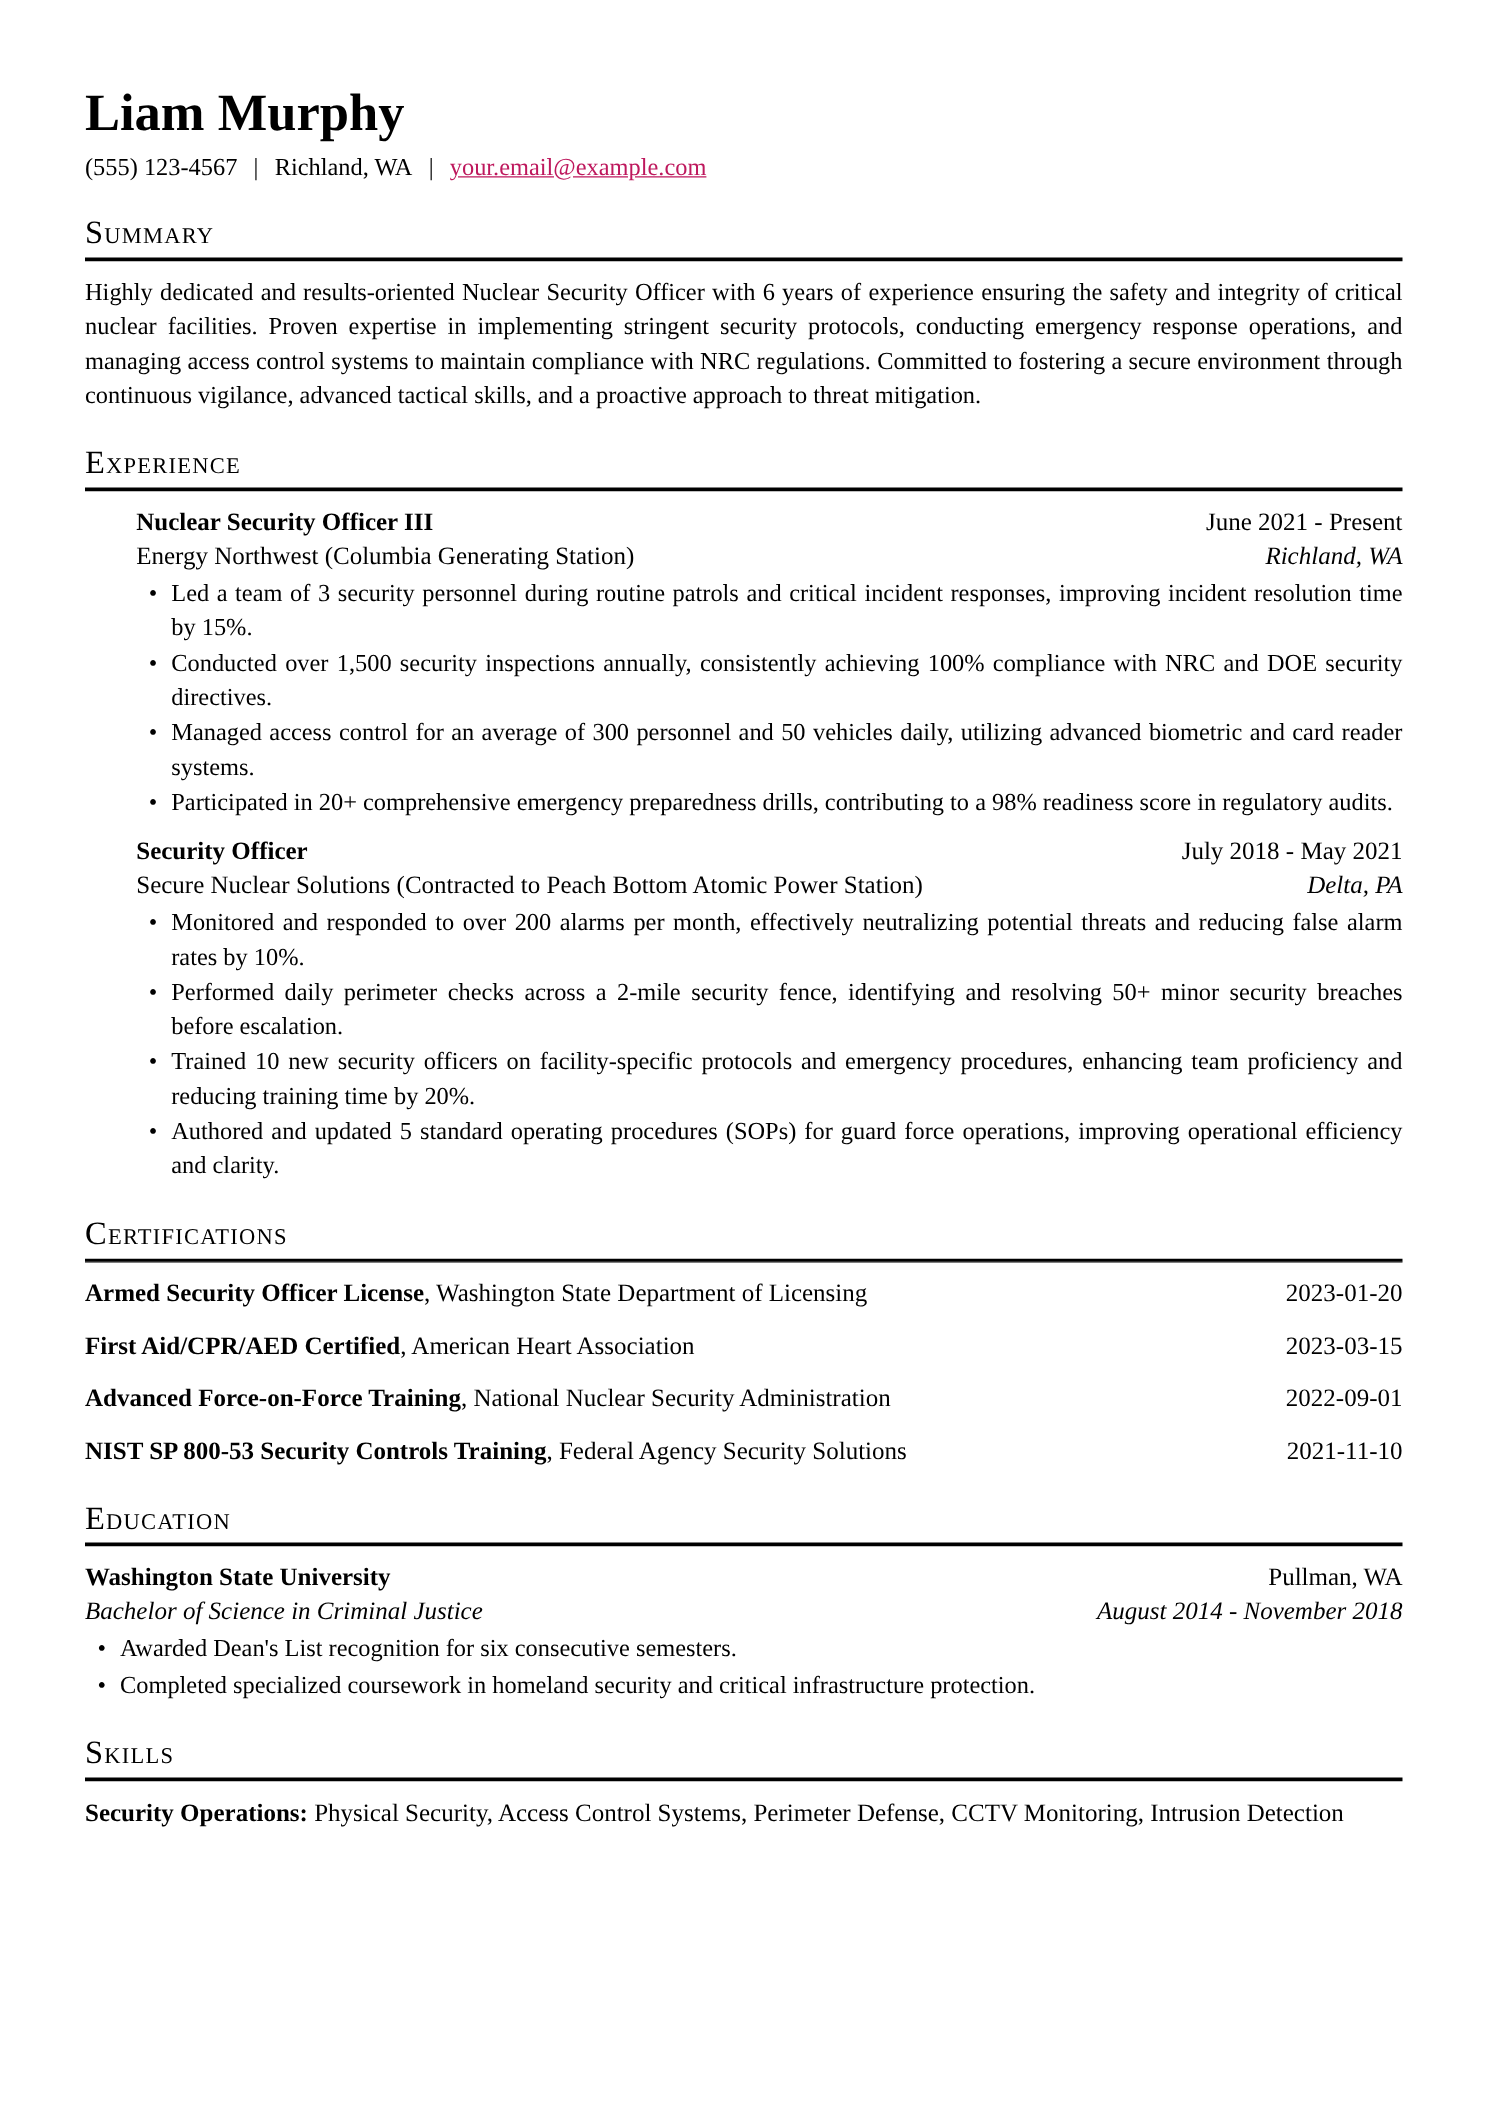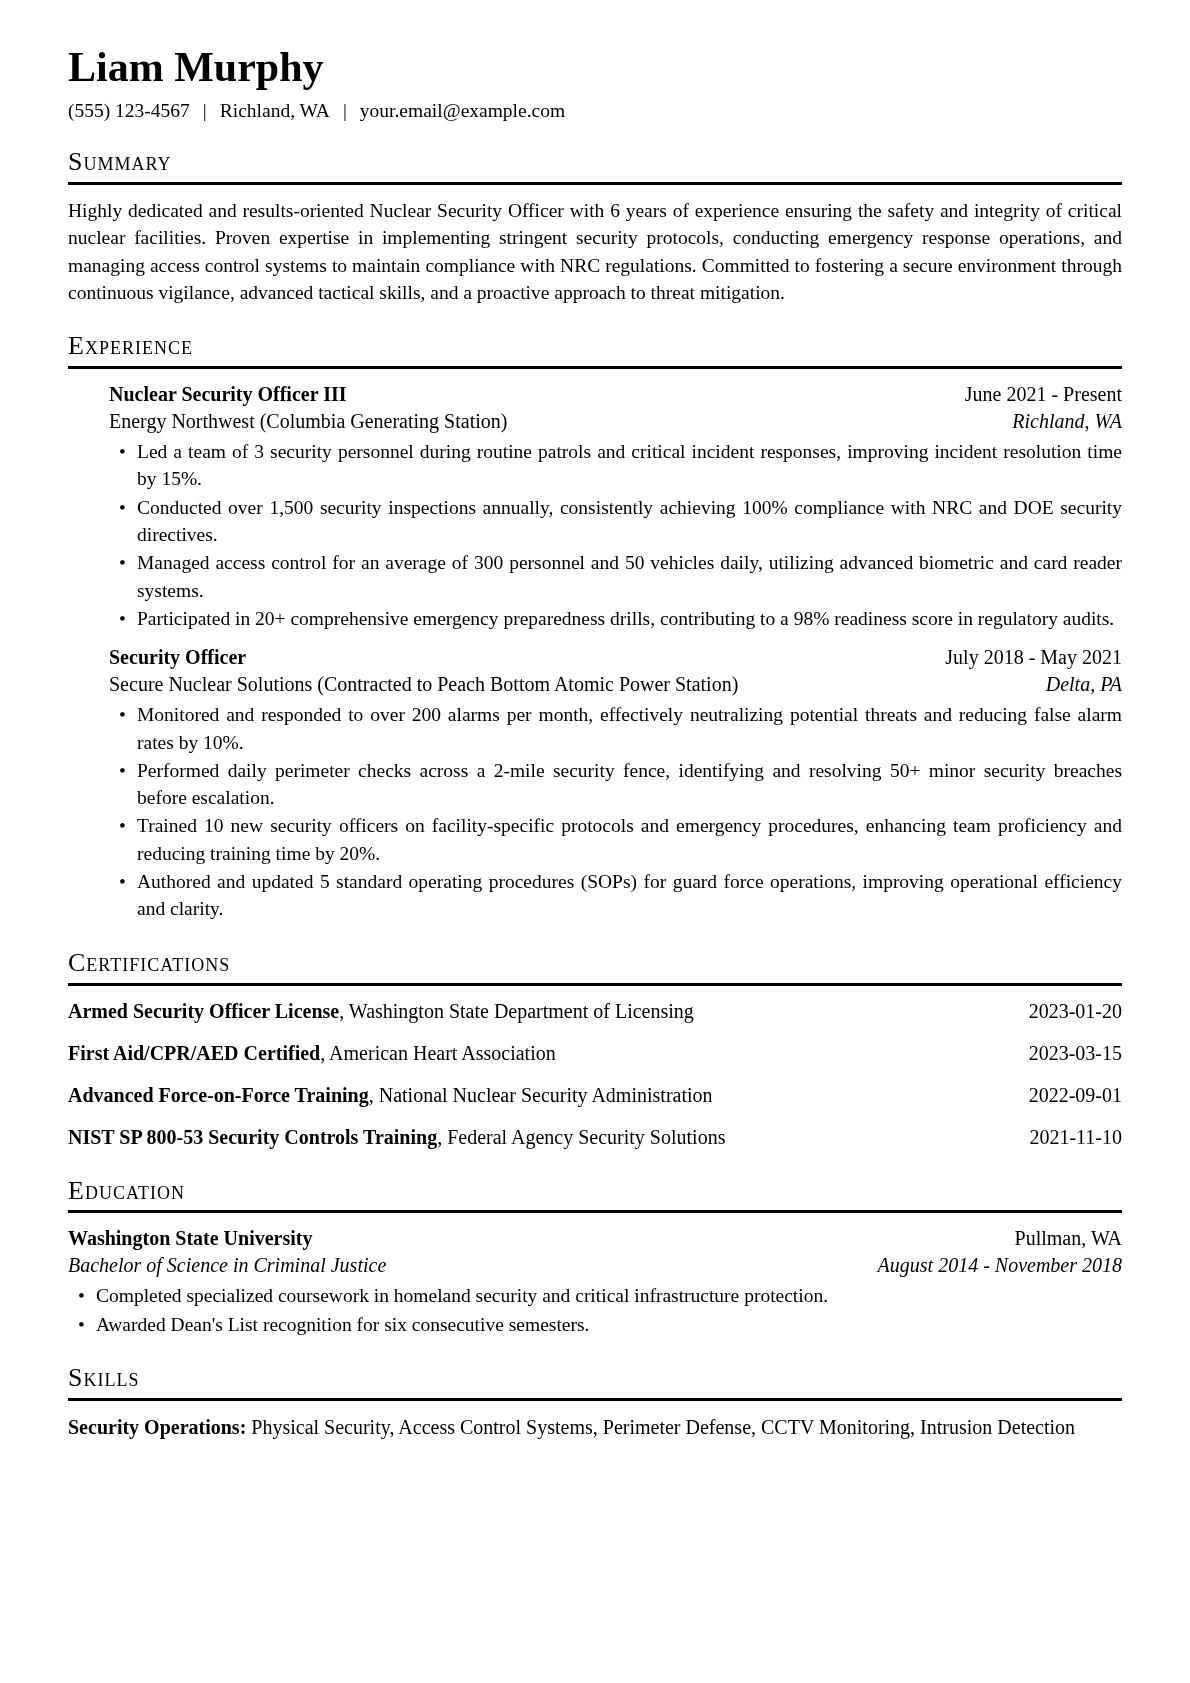--- a/index.html
+++ b/index.html
@@ -8,35 +8,36 @@
     width: 1190px;
     height: 1683px;
     color: #000000;
     font-family: "Liberation Serif", "DejaVu Serif", serif;
     position: relative;
     overflow: hidden;
   }
   .page {
     width: 1054px;
     margin: 0 auto;
-    padding-top: 44px;
+    padding-top: 68px;
   }
   h1.name {
     font-size: 42px;
     font-weight: bold;
     line-height: 1.1;
     margin-bottom: 10px;
   }
   .contact {
     font-size: 19.5px;
     margin-bottom: 6px;
   }
   .contact .sep { padding: 0 13px; color: #000; }
   .contact a.email {
-    color: #000000;
+    color: #be185d;
+    text-decoration: underline;
     cursor: pointer;
   }
   section { margin-top: 25px; }
   h2.sec-title {
     font-size: 26px;
     font-weight: normal;
     font-variant: small-caps;
     letter-spacing: 1px;
     line-height: 1.15;
   }
@@ -175,22 +176,22 @@
 
     <div class="row">
       <span class="school">Washington State University</span>
       <span>Pullman, WA</span>
     </div>
     <div class="row">
       <span class="degree">Bachelor of Science in Criminal Justice</span>
       <span class="dates-italic">August 2014 - November 2018</span>
     </div>
     <ul class="bullets">
+      <li>Awarded Dean's List recognition for six consecutive semesters.</li>
       <li>Completed specialized coursework in homeland security and critical infrastructure protection.</li>
-      <li>Awarded Dean's List recognition for six consecutive semesters.</li>
     </ul>
   </section>
 
   <section>
     <h2 class="sec-title">Skills</h2>
     <div class="rule"></div>
     <p class="skills-line">
       <span class="skill-cat">Security Operations:</span>
       <span>Physical Security, Access Control Systems, Perimeter Defense, CCTV Monitoring, Intrusion Detection</span>
     </p>

